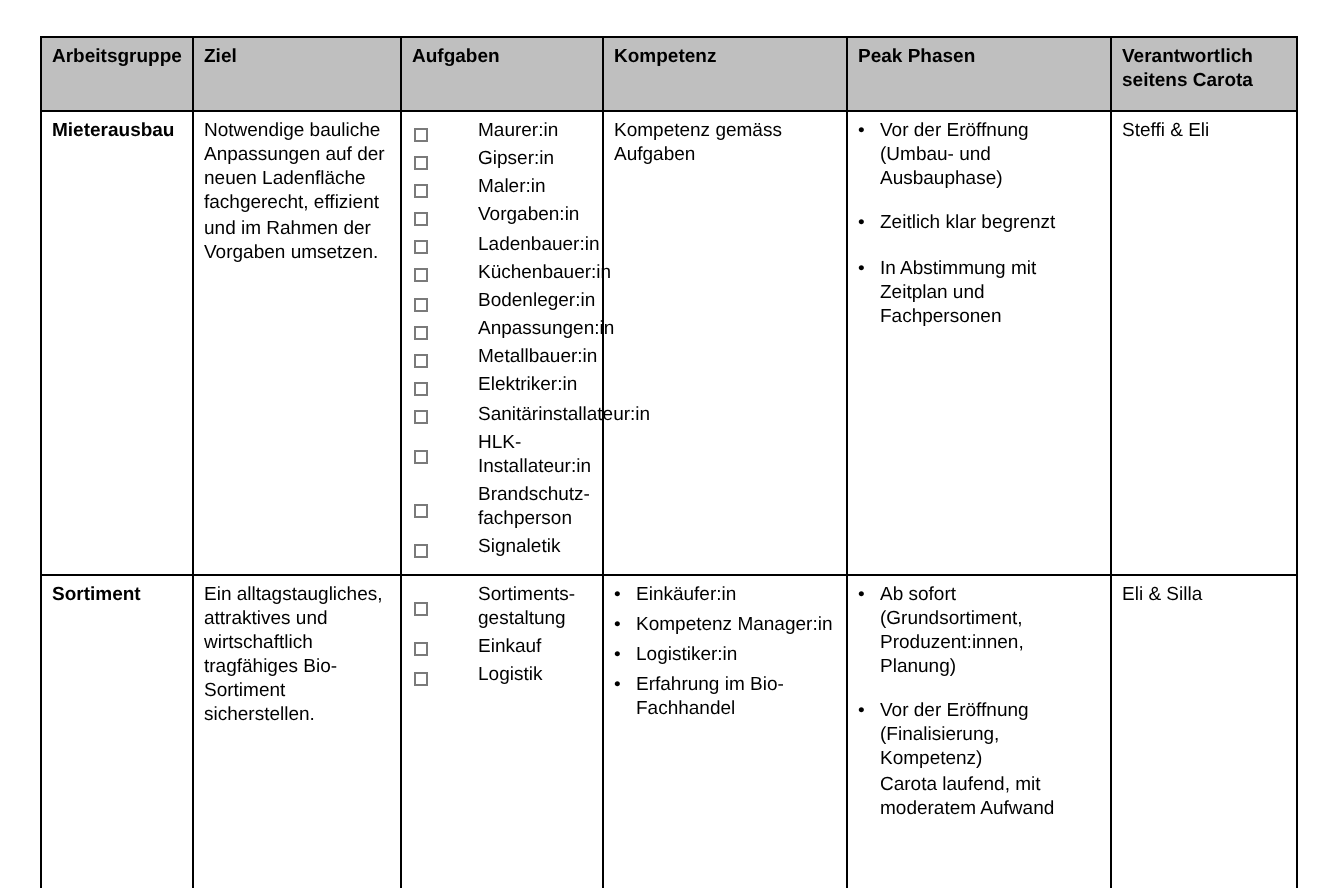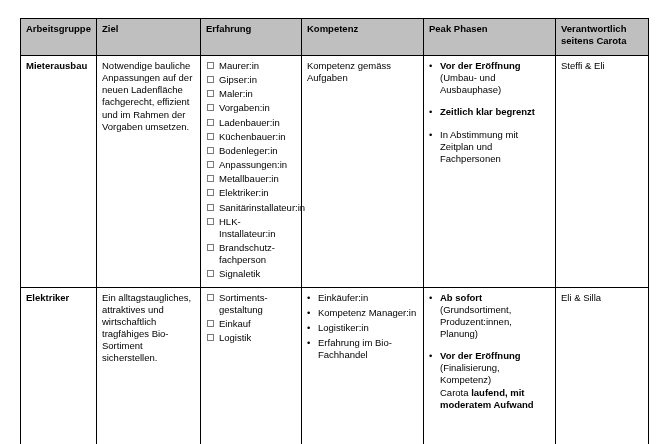--- a/index.html
+++ b/index.html
@@ -39,63 +39,64 @@
   tr.row-1 { height: 158px; }
   tr.row-2 { height: 216px; }
   .group-name { font-weight: bold; text-align: center; }
   ul.checklist {
     list-style: none;
     margin: 0;
     padding: 0;
   }
   ul.checklist li {
     display: flex;
-    align-items: flex-start;
+    align-items: center;
     margin: 0 0 2px 0;
+    gap: 20px;
   }
   .cb {
     display: inline-block;
     width: 5px;
     height: 5px;
     border: 1px solid #7a7a7a;
     margin: 2px 5px 0 1px;
     flex: none;
   }
   .bullet-item {
     display: flex;
     align-items: flex-start;
     margin: 0 0 3px 0;
   }
   .bullet-item.spaced { margin-bottom: 10px; }
   .bu {
     flex: none;
     width: 11px;
     text-align: left;
   }
-  .b { font-weight: bold; }
+  .b { font-weight: normal; }
   .kompetenz-plain { display: block; }
 </style>
 </head>
 <body>
 
 <div class="page">
   <table class="wg">
     <colgroup>
       <col style="width:76px">
       <col style="width:104px">
       <col style="width:101px">
       <col style="width:122px">
       <col style="width:132px">
       <col style="width:93px">
     </colgroup>
     <thead>
       <tr>
         <th>Arbeitsgruppe</th>
         <th>Ziel</th>
-        <th>Erfahrung</th>
+        <th>Aufgaben</th>
         <th>Kompetenz</th>
         <th>Peak Phasen</th>
         <th>Verantwortlich seitens Carota</th>
       </tr>
     </thead>
     <tbody>
       <tr class="row-1">
         <td>
           <span class="group-name">Mieterausbau</span>
         </td>
@@ -185,21 +186,21 @@
               <span>In Abstimmung mit Zeitplan und Fachpersonen</span>
             </div>
           </div>
         </td>
         <td>
           <span>Steffi &amp; Eli</span>
         </td>
       </tr>
       <tr class="row-2">
         <td>
-          <span class="group-name">Elektriker</span>
+          <span class="group-name">Sortiment</span>
         </td>
         <td>
           <span>Ein alltagstaugliches, attraktives und wirtschaftlich tragfähiges Bio-Sortiment sicherstellen.</span>
         </td>
         <td>
           <ul class="checklist">
             <li>
                 <span class="cb"></span>
                 <span>Sortiments-gestaltung</span>
               </li>

